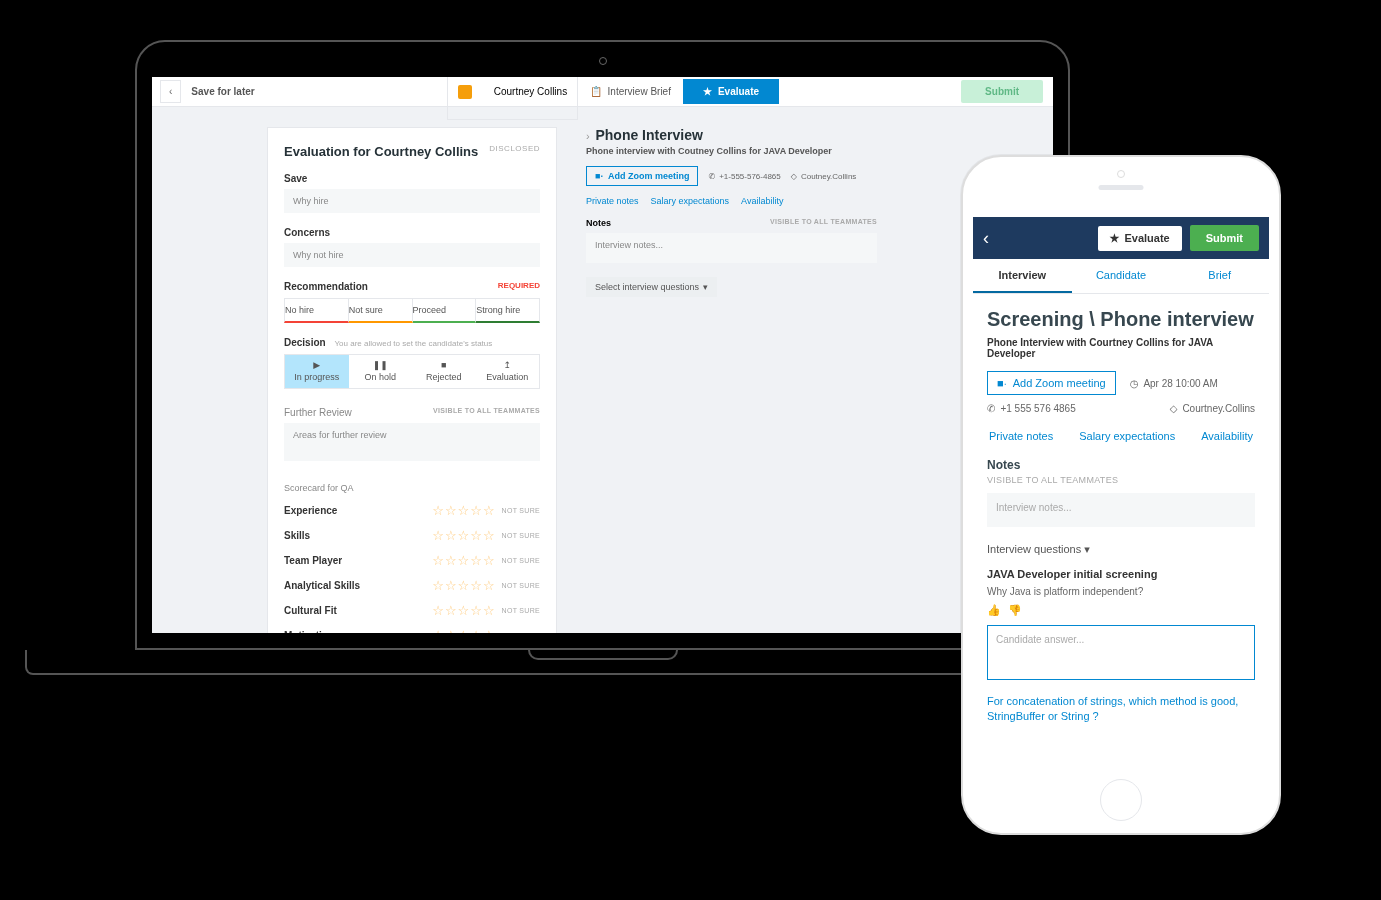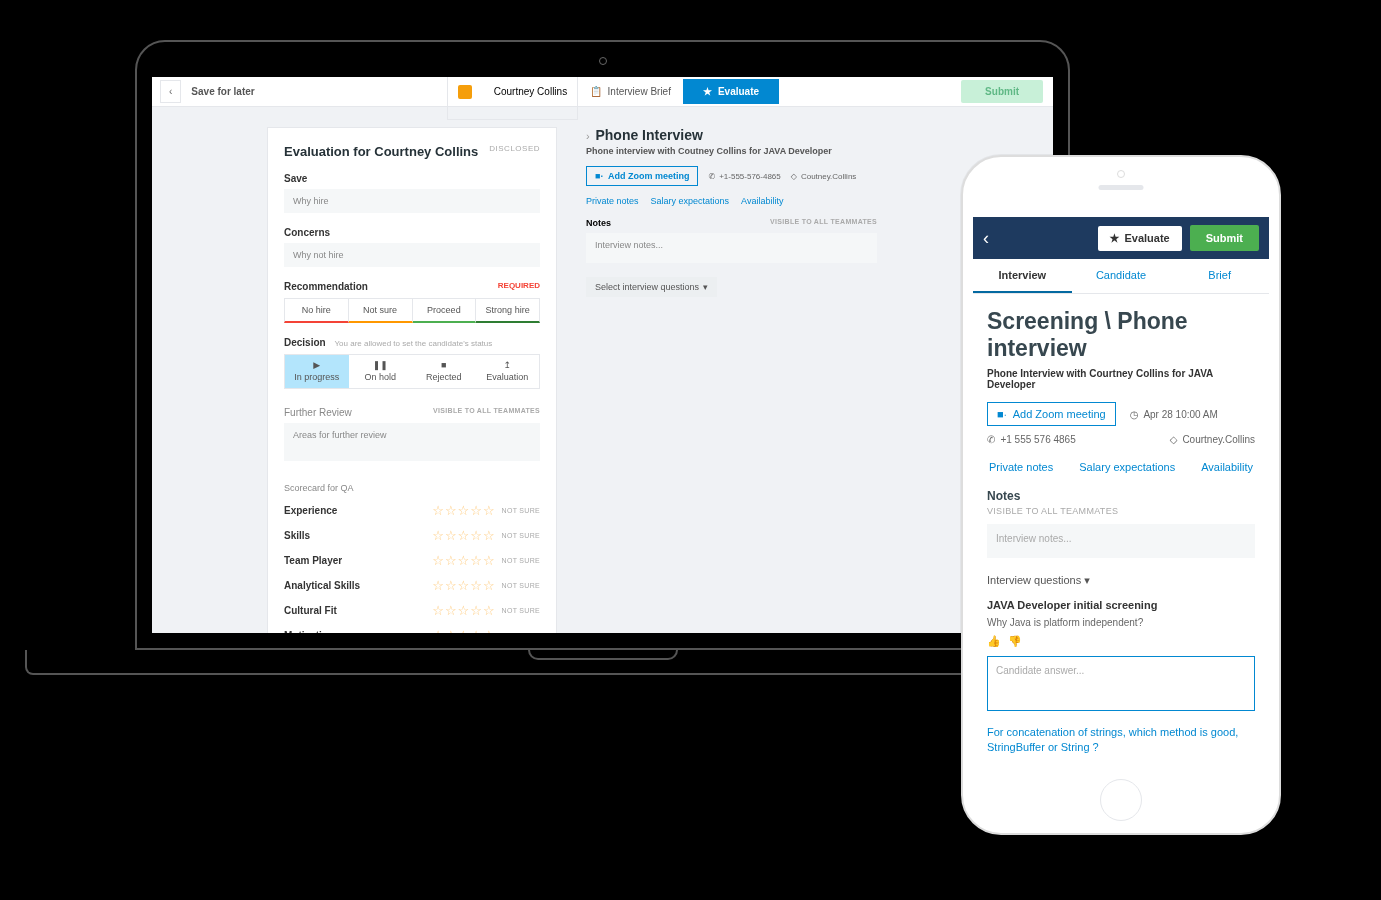--- a/index.html
+++ b/index.html
@@ -27,21 +27,21 @@
 
 .lap-body { display: flex; padding: 20px 0 0 115px; gap: 25px; font-size: 10px; }
 .panel { background: #fff; border: 1px solid #e5e7eb; padding: 16px; }
 .left-panel { width: 290px; }
 .eval-title { font-size: 13px; font-weight: 700; color: #263238; }
 .disclosed { float: right; font-size: 8px; color: #aaa; letter-spacing: 0.5px; }
 .section-label { font-size: 10px; font-weight: 600; color: #333; margin-top: 14px; }
 .gray-input { background: #f5f7f8; padding: 7px 9px; margin-top: 5px; color: #888; font-size: 9px; min-height: 24px; }
 .required { float: right; color: #f44336; font-size: 8px; font-weight: 600; }
 .rec-row { display: flex; margin-top: 6px; }
-.rec-cell { flex: 1; text-align: center; padding: 6px 0; font-size: 9px; color: #555; border: 1px solid #e5e7eb; border-left: none; }
+.rec-cell { flex: 1; padding: 6px 0; font-size: 9px; color: #555; border: 1px solid #e5e7eb; border-left: none; }
 .rec-cell:first-child { border-left: 1px solid #e5e7eb; }
 .rec-nohire { border-bottom: 2px solid #f44336; }
 .rec-notsure { border-bottom: 2px solid #ff9800; }
 .rec-proceed { border-bottom: 2px solid #4caf50; }
 .rec-strong { border-bottom: 2px solid #2e7d32; }
 .decision-hint { color: #aaa; font-size: 8px; }
 .dec-row { display: flex; margin-top: 6px; border: 1px solid #e5e7eb; }
 .dec-cell { flex: 1; text-align: center; padding: 5px 0 6px; font-size: 9px; color: #555; }
 .dec-cell.active { background: #b3e5fc; }
 .dec-icon { font-size: 9px; display: block; margin-bottom: 2px; }
@@ -74,21 +74,21 @@
 .phone-home { position: absolute; bottom: 12px; left: 50%; transform: translateX(-50%); width: 42px; height: 42px; border: 1px solid #e5e7eb; border-radius: 50%; }
 
 .ph-header { height: 42px; background: #1e3a5f; display: flex; align-items: center; padding: 0 10px; gap: 8px; }
 .ph-back { color: #fff; font-size: 18px; }
 .ph-eval-btn { margin-left: auto; background: #fff; padding: 6px 12px; font-size: 11px; font-weight: 600; color: #333; display: flex; align-items: center; gap: 5px; border-radius: 2px; }
 .ph-submit { background: #4caf50; color: #fff; padding: 7px 16px; font-size: 11px; font-weight: 600; border-radius: 2px; }
 .ph-tabs { display: flex; border-bottom: 1px solid #e5e7eb; }
 .ph-tab { flex: 1; text-align: center; padding: 10px 0; font-size: 11px; color: #0288d1; }
 .ph-tab.active { color: #333; font-weight: 700; border-bottom: 2px solid #0369a1; }
 .ph-body { padding: 14px; }
-.ph-title { font-size: 23px; font-weight: 600; color: #37474f; }
+.ph-title { font-size: 20px; font-weight: 600; color: #37474f; }
 .ph-sub { font-size: 10px; font-weight: 600; color: #333; margin-top: 6px; }
 .ph-row { display: flex; align-items: center; gap: 14px; margin-top: 12px; font-size: 11px; }
 .ph-zoom { display: flex; align-items: center; gap: 6px; padding: 5px 9px; border: 1px solid #0288d1; color: #0288d1; font-weight: 500; }
 .ph-meta { display: flex; align-items: center; gap: 5px; color: #666; font-size: 10px; }
 .ph-links { display: flex; justify-content: space-between; margin-top: 16px; font-size: 11px; padding: 0 2px; }
 .ph-links span { color: #0288d1; }
 .ph-notes-lbl { font-size: 12px; font-weight: 700; color: #37474f; margin-top: 16px; }
 .ph-vis { font-size: 9px; color: #aaa; letter-spacing: 0.3px; margin-top: 3px; }
 .ph-notes-box { background: #f5f7f8; padding: 9px; margin-top: 8px; color: #aaa; font-size: 10px; min-height: 34px; }
 .ph-iq { font-size: 11px; color: #555; margin-top: 16px; }

